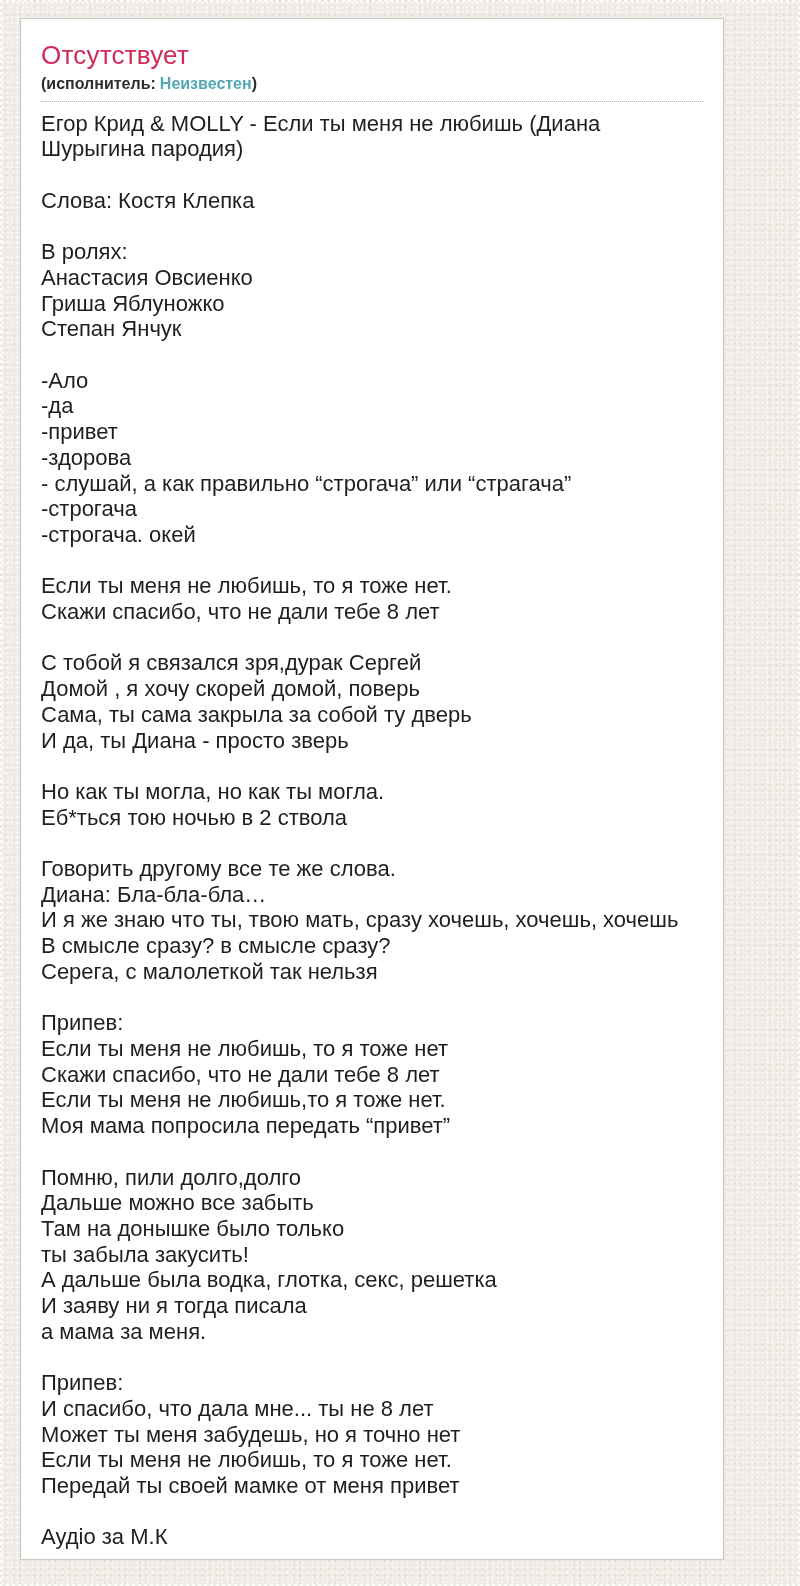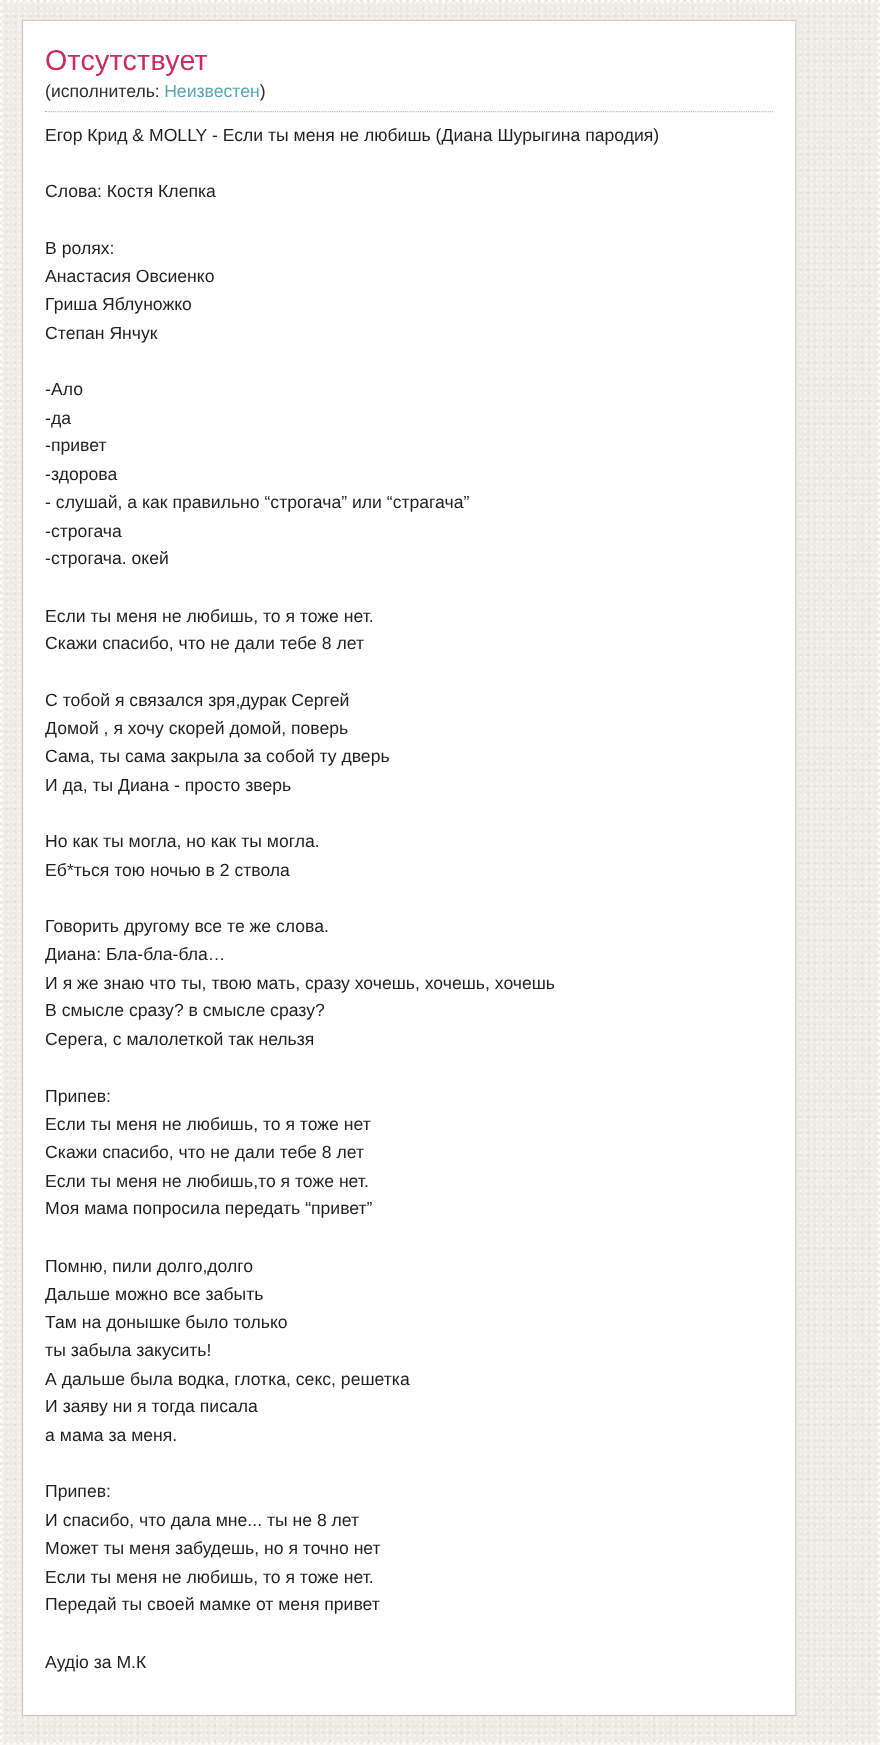--- a/index.html
+++ b/index.html
@@ -49,33 +49,34 @@
     font-weight: 400;
     line-height: 1.15;
     color: #cf2a59;
     letter-spacing: 0.2px;
   }
   .artist-line {
     margin-top: 3px;
     font-size: 16px;
     color: #2d2d2d;
     line-height: 1.3;
+    font-weight: bold;
   }
   .artist-link {
     color: #53a7b3;
     text-decoration: none;
     margin-left: 4px;
     cursor: pointer;
   }
   .artist-close {
     color: #2d2d2d;
   }
   .lyrics {
     margin-top: 9px;
-    font-size: 16px;
+    font-size: 22px;
     line-height: 25.7px;
     color: #1f1f1f;
     white-space: pre-wrap;
   }
 </style>
 </head>
 <body>
 
 <div class="page-edge"></div>
 

